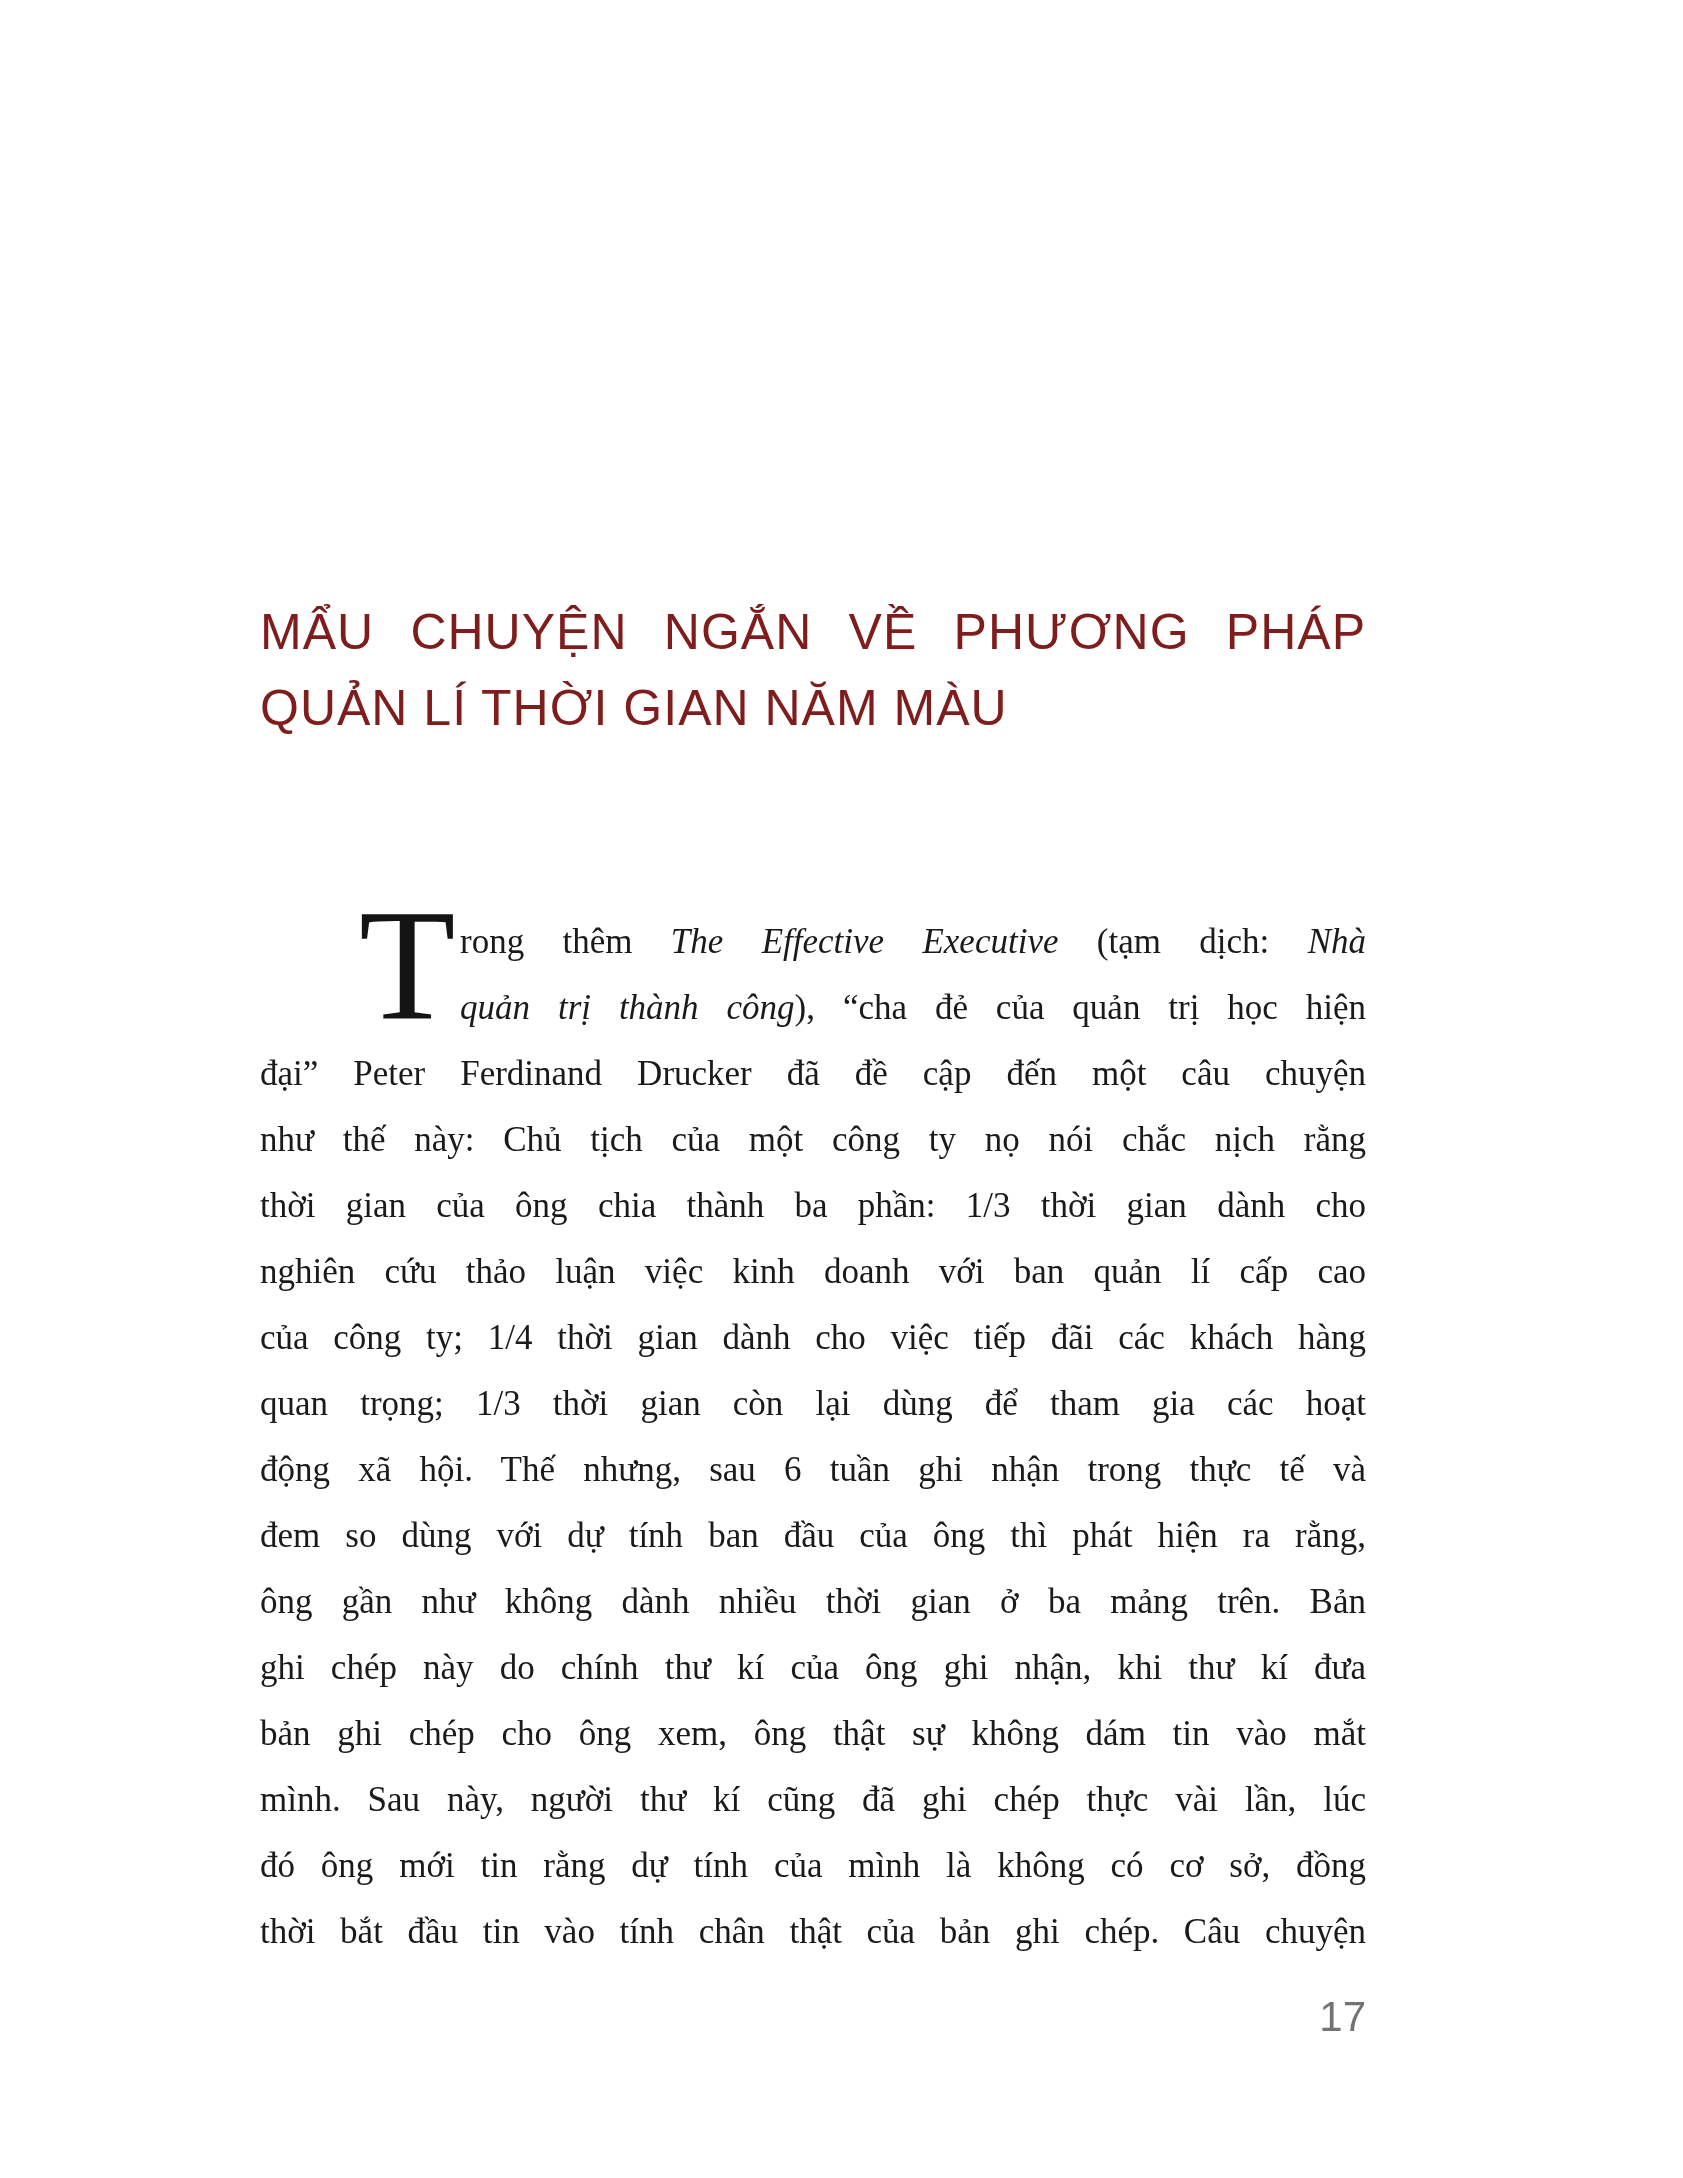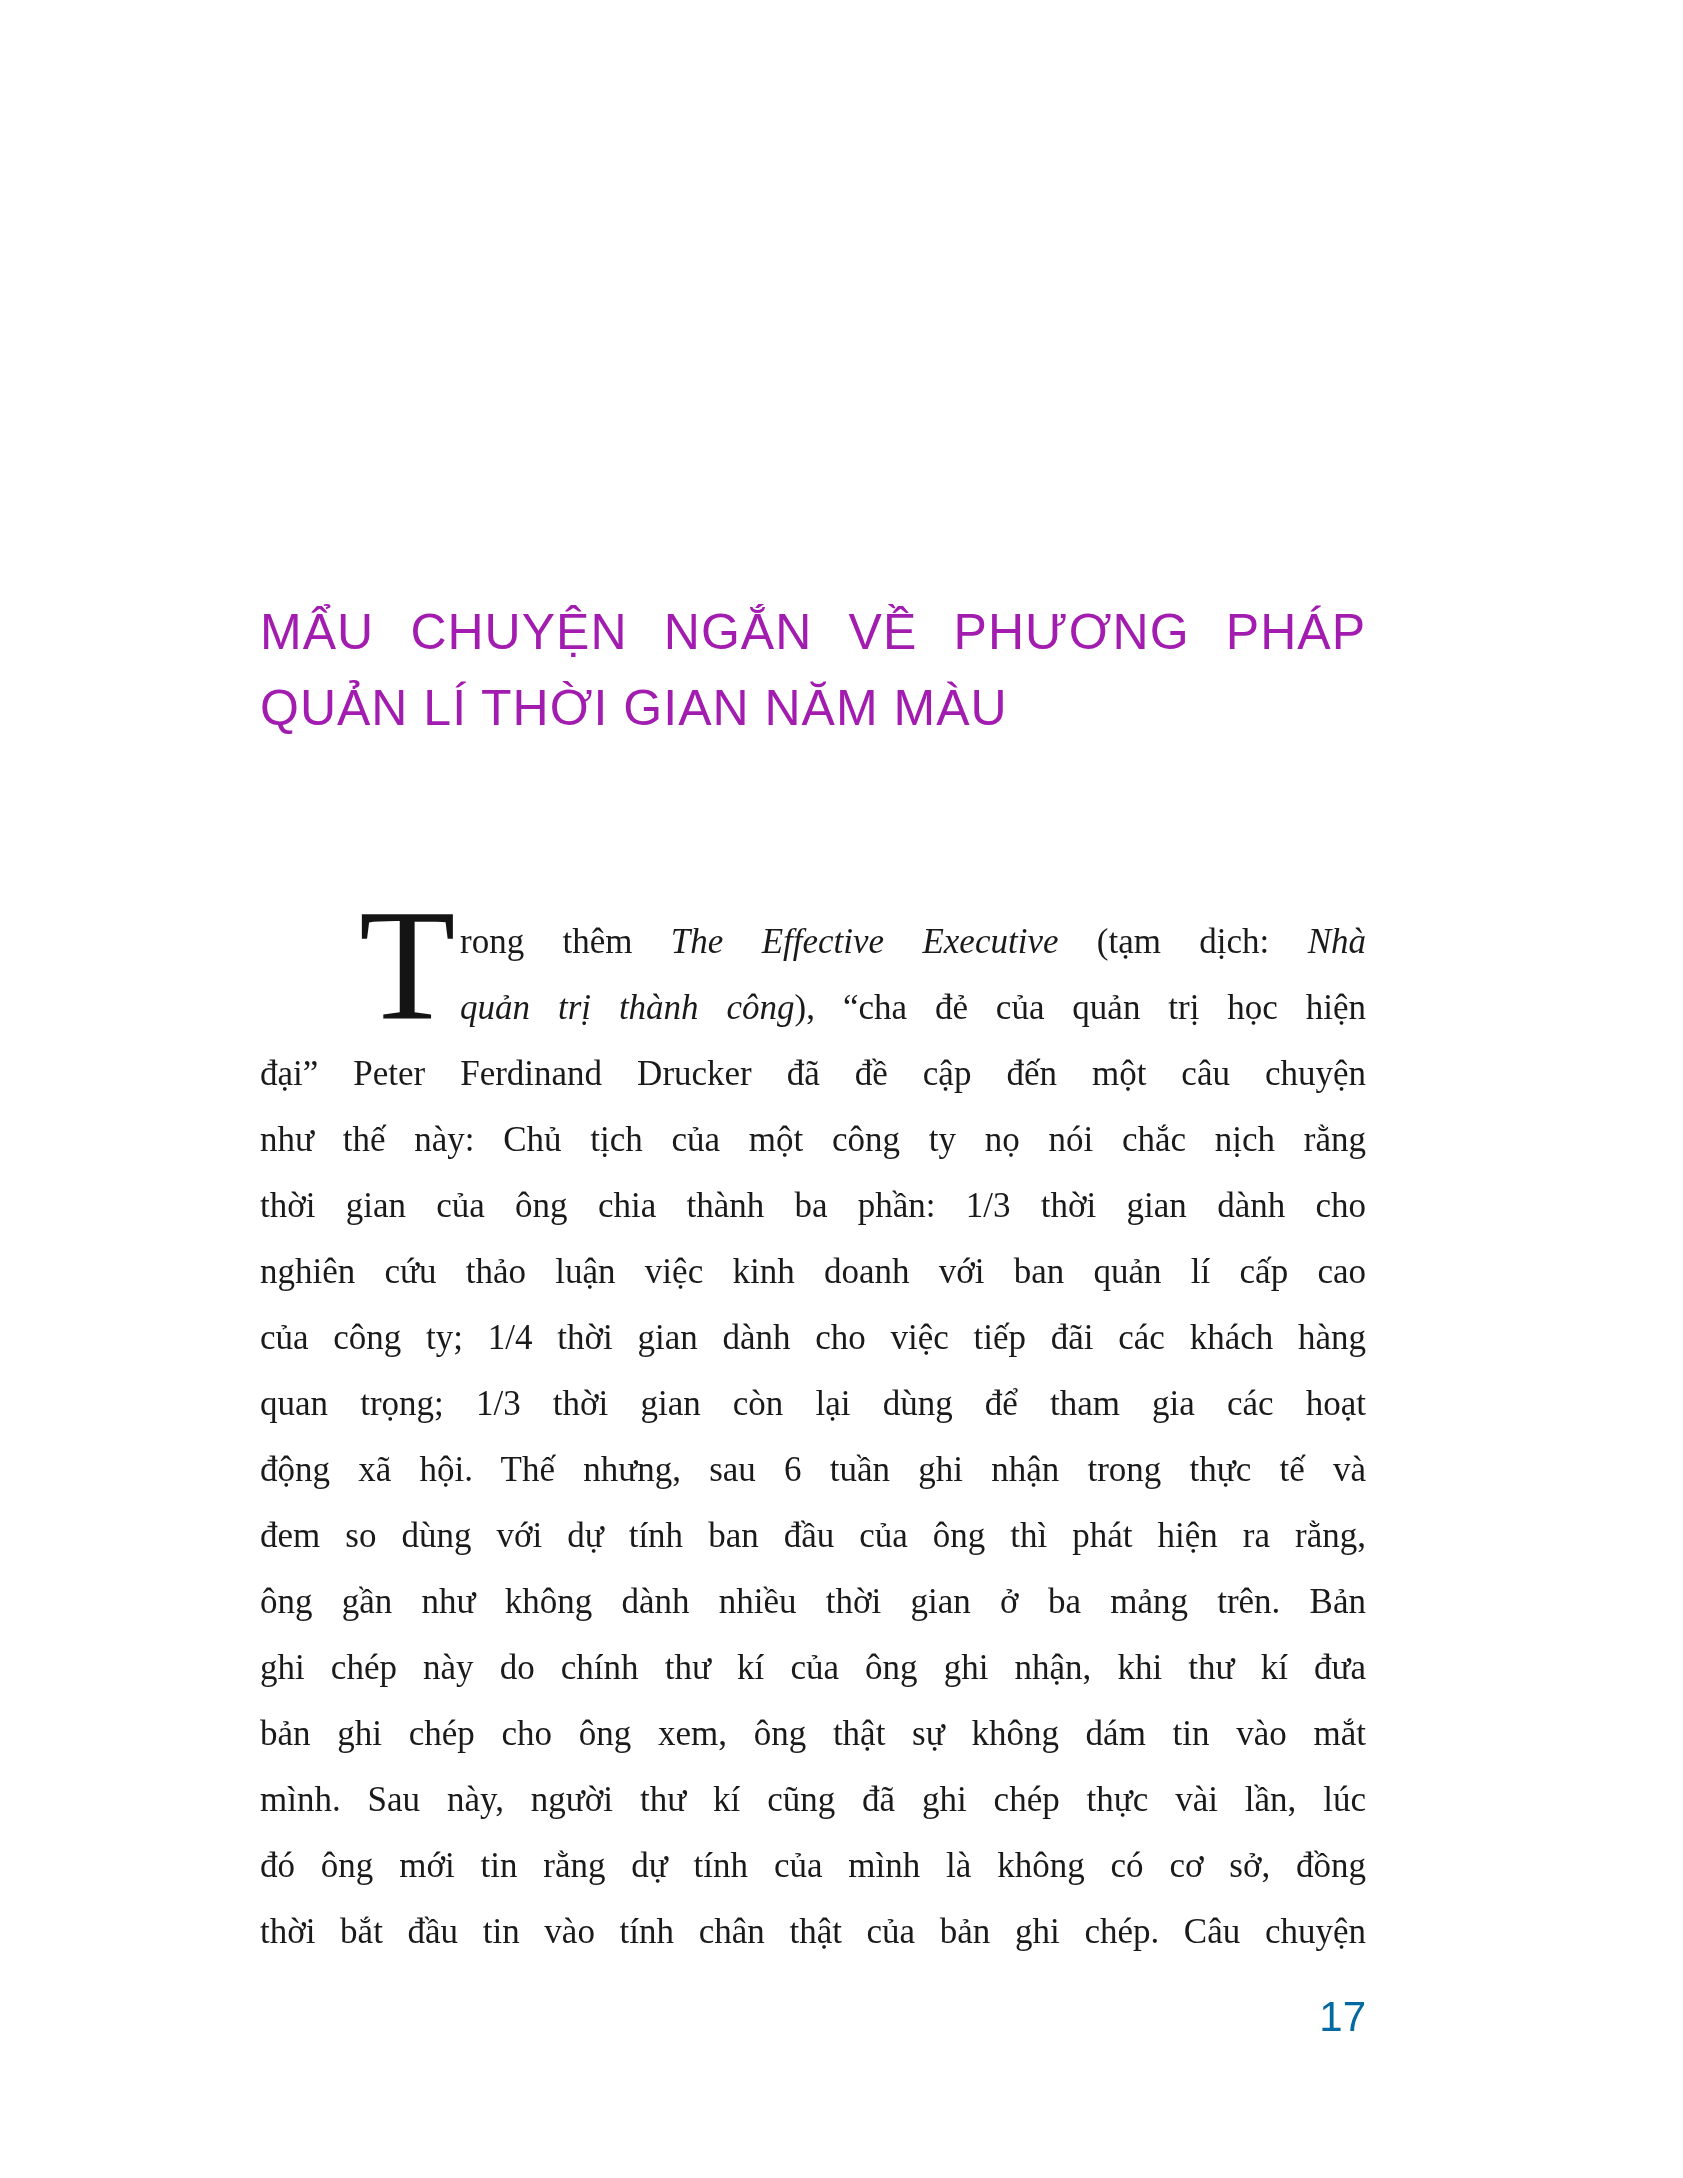--- a/index.html
+++ b/index.html
@@ -23,21 +23,21 @@
   
   .chapter-heading {
     margin-top: 594px;
   }
   .title-line {
     font-family: "Liberation Sans", sans-serif;
     font-weight: 200;
     font-size: 50px;
     line-height: 76px;
     letter-spacing: 1px;
-    color: #a21caf;
+    color: #7f1d1d;
     white-space: normal;
   }
   .title-line-1 {
     text-align: justify;
     text-align-last: justify;
   }
   .title-line-2 {
     text-align: left;
   }
   
@@ -71,21 +71,21 @@
   }
   .page-number {
     position: absolute;
     left: 260px;
     top: 1996px;
     width: 1106px;
     text-align: right;
     font-family: "Liberation Sans", sans-serif;
     font-size: 42px;
     line-height: 42px;
-    color: #0369a1;
+    color: #737373;
   }
 </style>
 </head>
 <body>
 
 <div class="page">
   <div class="content">
 
     <header class="chapter-heading">
       <div class="title-line title-line-1">MẨU CHUYỆN NGẮN VỀ PHƯƠNG PHÁP</div>

